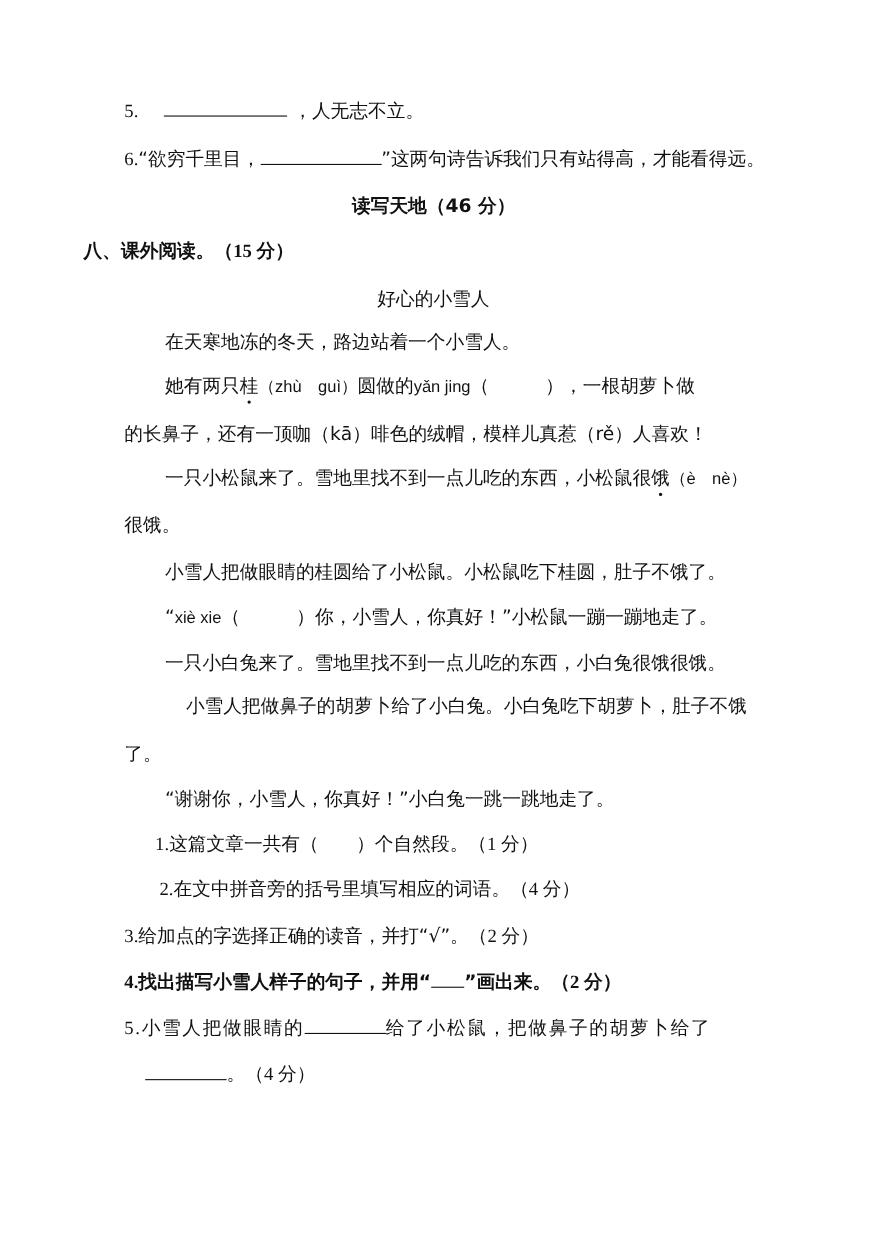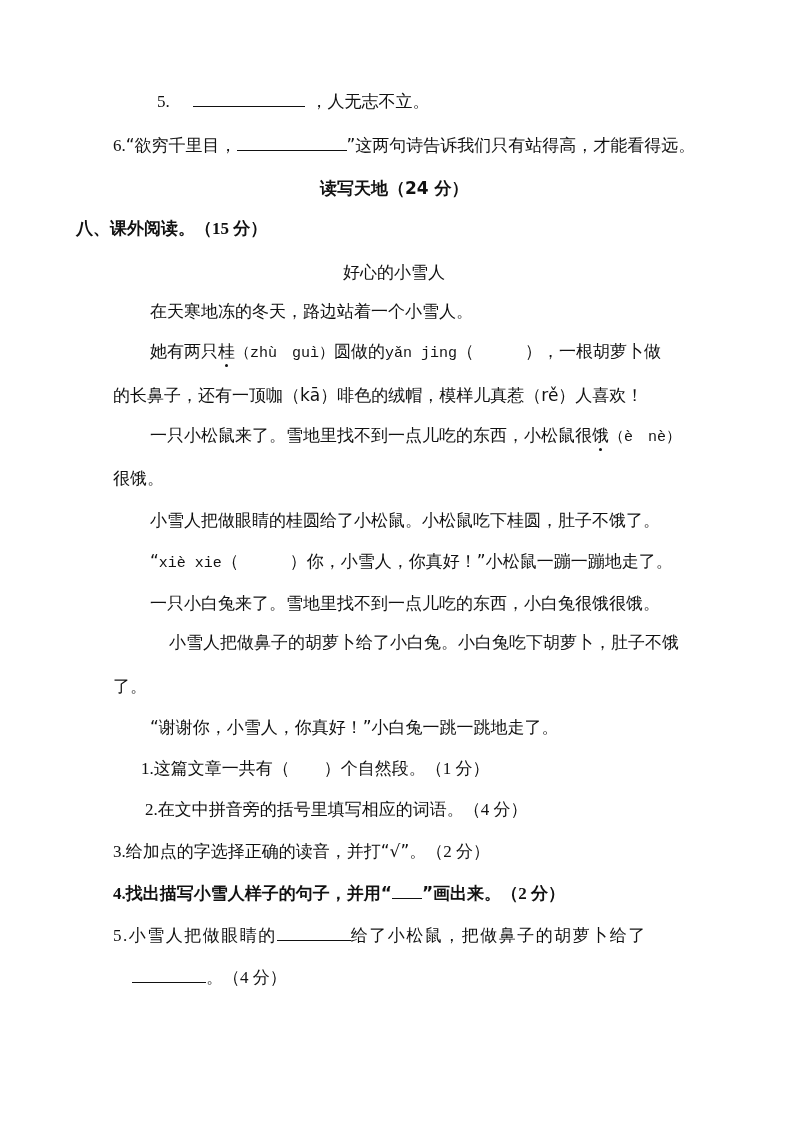--- a/index.html
+++ b/index.html
@@ -8,42 +8,42 @@
     font-family: "DejaVu Sans", "Liberation Sans", sans-serif;
     color: #111111;
   }
   .line {
     position: absolute; white-space: nowrap;
     font-size: 17px; line-height: 22px;
   }
   .num { font-family: "Liberation Serif", "DejaVu Serif", serif; font-size: 17px; }
   .blank { display: inline-block; border-bottom: 1px solid #111; vertical-align: baseline; height: 14px; }
   .bold { font-weight: bold; }
-  .py { font-family: Liberation Mono, monospace; font-size: 15px; }
+  .py { font-family: Liberation Sans, sans-serif; font-size: 15px; }
   .dot { position: relative; display: inline-block; }
   .dot::after {
     content: ""; position: absolute; left: 50%; bottom: -5px;
     width: 3px; height: 3px; margin-left: -1.5px; border-radius: 50%; background: #111;
   }
 </style>
 </head>
 <body>
 
-<div class="line" style="left:113px; top:90px;margin-left:44px;">
+<div class="line" style="left:113px; top:90px;">
   <span class="num">5.</span>
   <span class="blank" style="width:112px; margin-left:18px;"></span>
   <span>，人无志不立。</span>
 </div>
 
 <div class="line" style="left:113px; top:134px;">
   <span class="num">6.</span><span>“欲穷千里目，</span><span class="blank" style="width:110px;"></span><span>”这两句诗告诉我们只有站得高，才能看得远。</span>
 </div>
 
 <div class="line bold" style="left:320px; top:177px; font-size:17px;">
-  <span>读写天地</span><span>（24 分）</span>
+  <span>读写天地</span><span>（46 分）</span>
 </div>
 
 <div class="line bold" style="left:76px; top:218px;font-family:Liberation Serif, serif;">
   <span>八、课外阅读。</span><span>（15 分）</span>
 </div>
 
 <div class="line" style="left:343px; top:261px;">好心的小雪人</div>
 
 <div class="line" style="left:150px; top:300px;">在天寒地冻的冬天，路边站着一个小雪人。</div>
 

